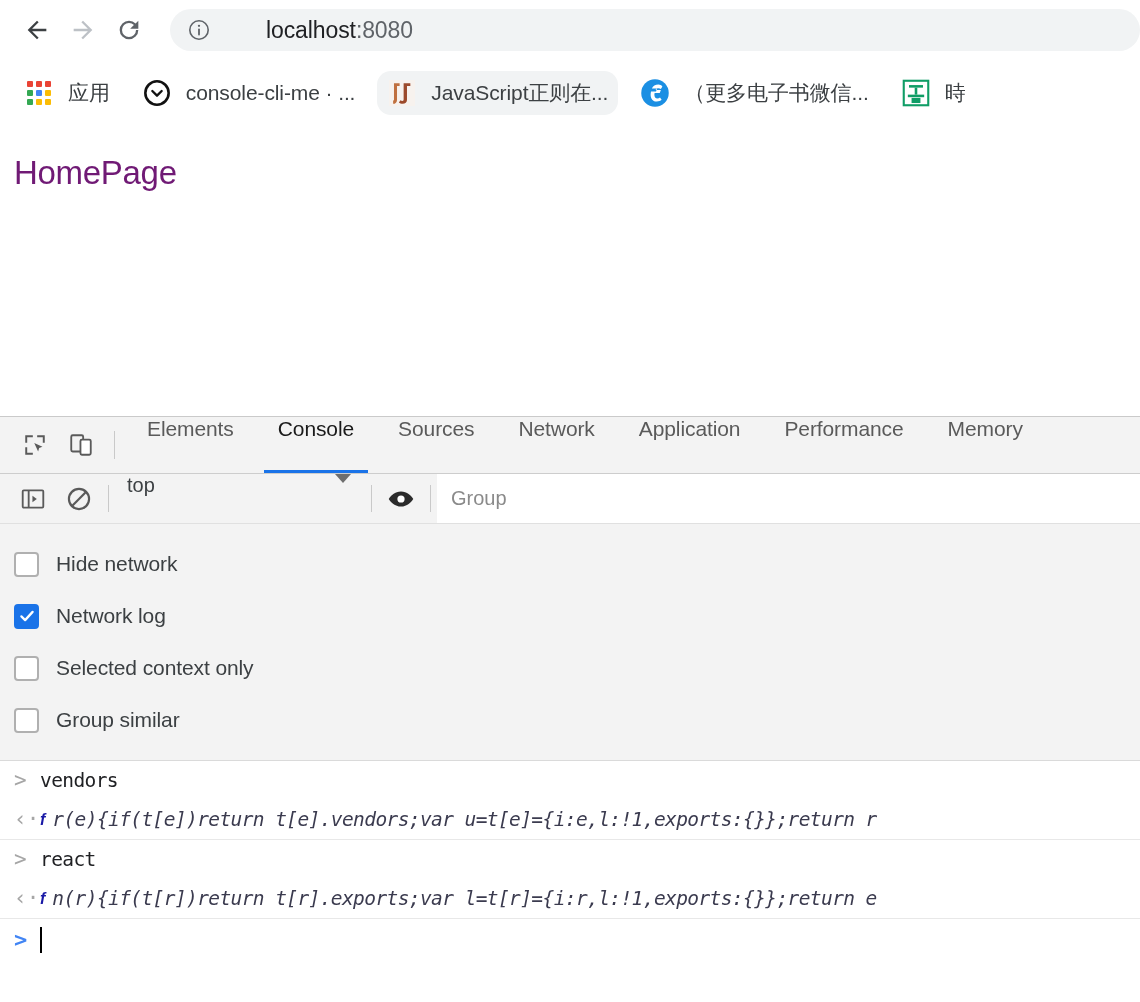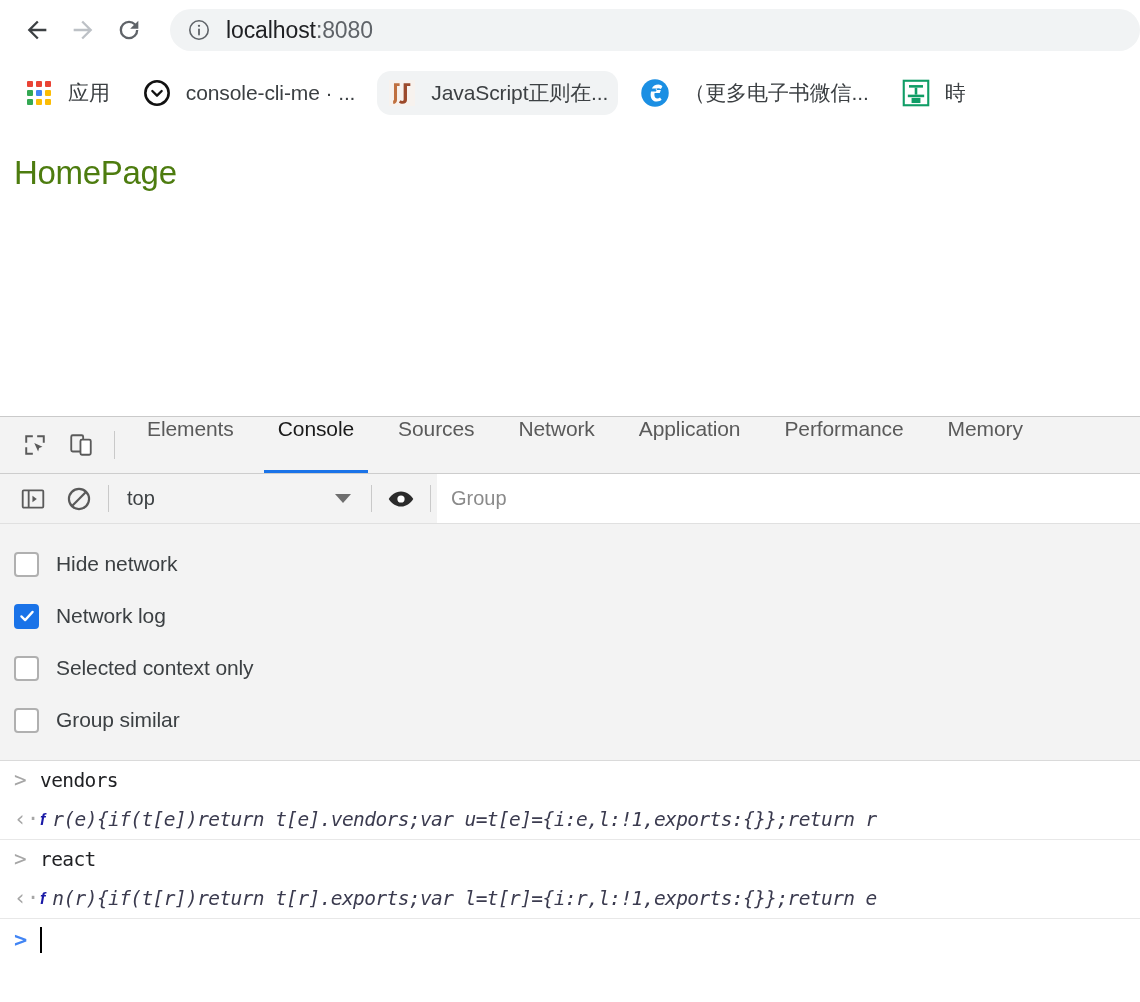--- a/index.html
+++ b/index.html
@@ -42,20 +42,21 @@
     margin-left: 18px;
     height: 42px;
     flex: 1;
     background: #f1f3f4;
     border-radius: 21px;
     display: flex;
     align-items: center;
     padding: 0 16px;
     box-sizing: border-box;
     min-width: 0;
+    gap: 40px;
   }
   .omnibox .info-icon {
     width: 26px;
     height: 26px;
     flex: none;
     display: flex;
     align-items: center;
     justify-content: center;
     margin-right: 14px;
   }
@@ -115,21 +116,21 @@
   
   .page-content {
     height: 290px;
     background: #ffffff;
     padding: 28px 0 0 14px;
     box-sizing: border-box;
   }
   .page-title {
     font-size: 33px;
     font-weight: 400;
-    color: #4d7c0f;
+    color: #701a75;
     margin: 0;
     letter-spacing: -0.3px;
   }
 
   
   .devtools {
     border-top: 1px solid #cacaca;
     background: #f3f3f3;
     height: 571px;
     box-sizing: border-box;
@@ -198,21 +199,21 @@
   }
   .ct-sep {
     width: 1px;
     background: #c9c9c9;
     margin: 11px 6px;
     flex: none;
   }
   .ct-context {
     width: 250px;
     display: flex;
-    align-items: center;
+    align-items: flex-start;
     justify-content: space-between;
     padding: 0 14px 0 12px;
     box-sizing: border-box;
     flex: none;
   }
   .ct-context-label {
     font-size: 20px;
     color: #3c4043;
   }
   .ct-caret {

